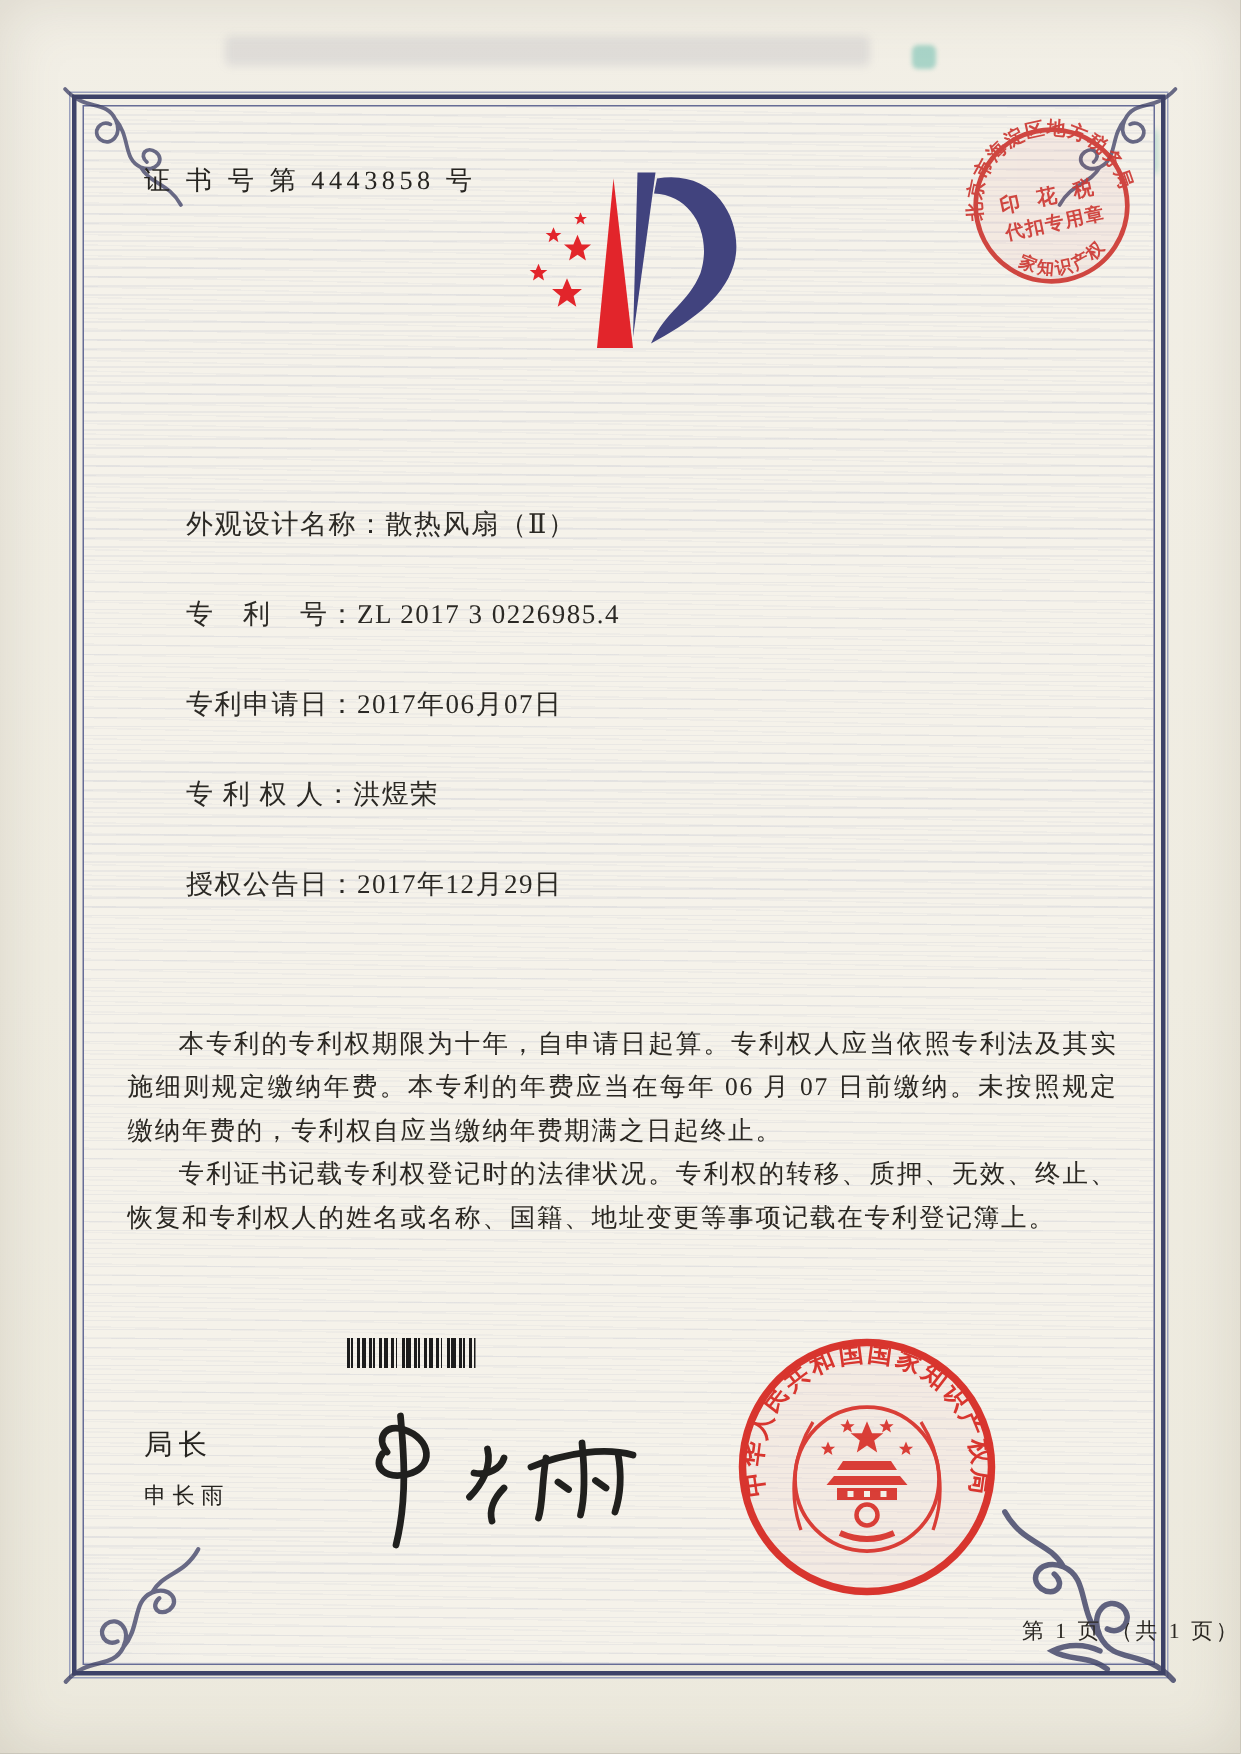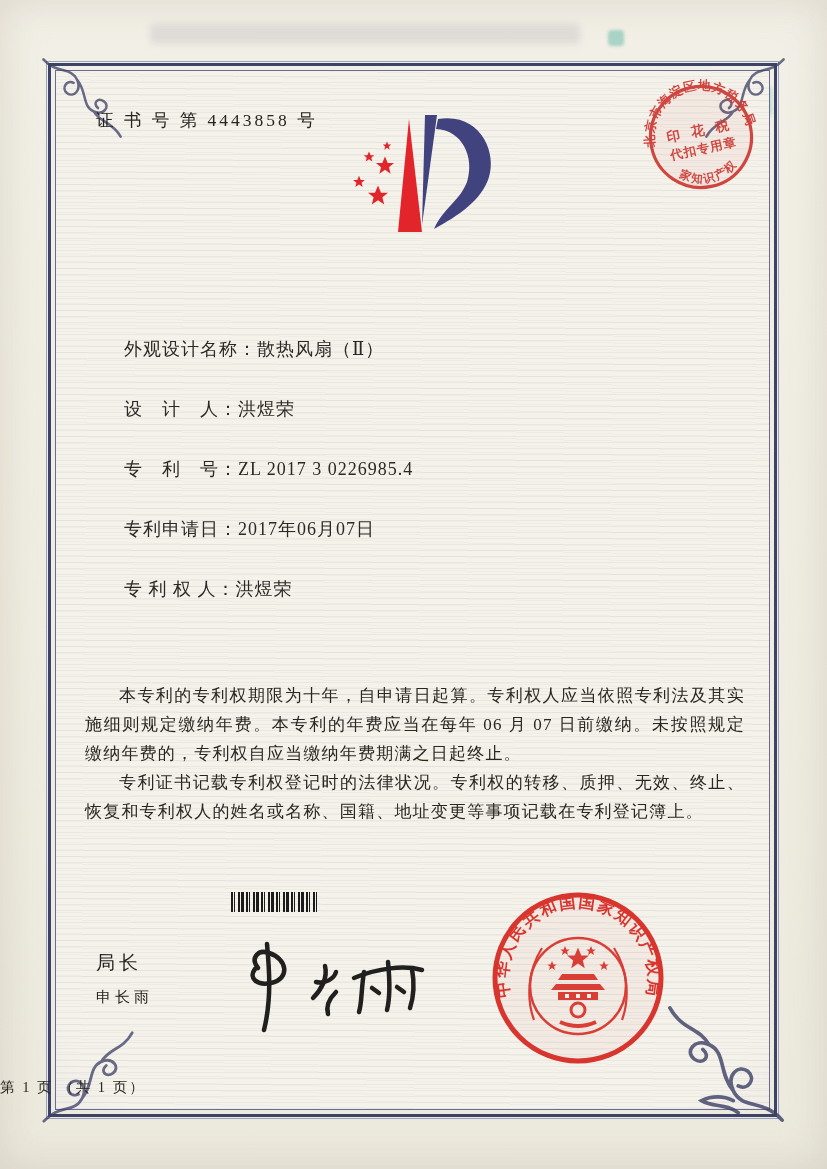--- a/index.html
+++ b/index.html
@@ -47,21 +47,21 @@
       #1c1c1c 7px 9px, rgba(0,0,0,0) 9px 10px,
       #1c1c1c 10px 13px, rgba(0,0,0,0) 13px 15px);}
   .official-title{position:absolute;left:96px;top:950px;font-size:19px;letter-spacing:4px;text-align:right;}
   .official-name{position:absolute;left:96px;top:988px;font-size:15px;letter-spacing:4px;}
   .signature{position:absolute;left:228px;top:938px;width:210px;height:100px;}
   .seal{position:absolute;left:478px;top:878px;width:200px;height:200px;}
   .seal-date{position:absolute;left:503px;top:1026px;font-size:19px;letter-spacing:1.5px;
     font-weight:600;color:#2e2a26;}
   .tax-stamp{position:absolute;left:636px;top:72px;width:130px;height:130px;transform:rotate(-12deg);opacity:.93;}
   .logo{position:absolute;left:340px;top:110px;width:160px;height:130px;}
-  .footer{position:absolute;left:0;top:1078px;width:100%;text-align:left;
+  .footer{position:absolute;left:0;top:1078px;width:100%;text-align:right;
     font-size:14.5px;letter-spacing:2px;color:#2a2722;}
 </style>
 </head>
 <body>
 
 <div class="page">
 
   <div class="ghost" style="left:150px;top:24px;width:430px;height:20px;background:rgba(110,116,142,.14);filter:blur(3px);"></div>
   <div class="ghost" style="left:300px;top:84px;width:240px;height:15px;background:rgba(110,116,142,.10);filter:blur(3px);"></div>
   <div class="ghost" style="left:608px;top:30px;width:16px;height:16px;background:rgba(0,150,130,.30);filter:blur(1.5px);"></div>
@@ -122,24 +122,24 @@
       </g>
       <polygon points="69,9 58,122 82,122" fill="#e2252b"></polygon>
       <polygon points="85,5 97,5 82,115" fill="#41437e"></polygon>
       <path d="M98,9 C140,2 157,42 149,67 C142,90 118,106 94,119 C104,97 119,92 127,72 C135,47 122,20 96,19 Z" fill="#41437e"></path>
     </svg>
   </div>
 
 
   <div class="fields">
     <div class="field-row"><span class="field-label">外观设计名称：</span><span class="field-value">散热风扇（Ⅱ）</span></div>
-    <div class="field-row"><span class="field-label">设　计　人：</span><span class="field-value">洪煜荣</span></div>
     <div class="field-row"><span class="field-label">专　利　号：</span><span class="field-value">ZL 2017 3 0226985.4</span></div>
     <div class="field-row"><span class="field-label">专利申请日：</span><span class="field-value">2017年06月07日</span></div>
     <div class="field-row"><span class="field-label">专 利 权 人：</span><span class="field-value">洪煜荣</span></div>
+    <div class="field-row"><span class="field-label">授权公告日：</span><span class="field-value">2017年12月29日</span></div>
   </div>
 
   <div class="bodytext">
     <p>本专利的专利权期限为十年，自申请日起算。专利权人应当依照专利法及其实施细则规定缴纳年费。本专利的年费应当在每年 06 月 07 日前缴纳。未按照规定缴纳年费的，专利权自应当缴纳年费期满之日起终止。</p>
     <p>专利证书记载专利权登记时的法律状况。专利权的转移、质押、无效、终止、恢复和专利权人的姓名或名称、国籍、地址变更等事项记载在专利登记簿上。</p>
   </div>
 
   <div class="barcode"></div>
 
   <div class="official-title">局长</div>

